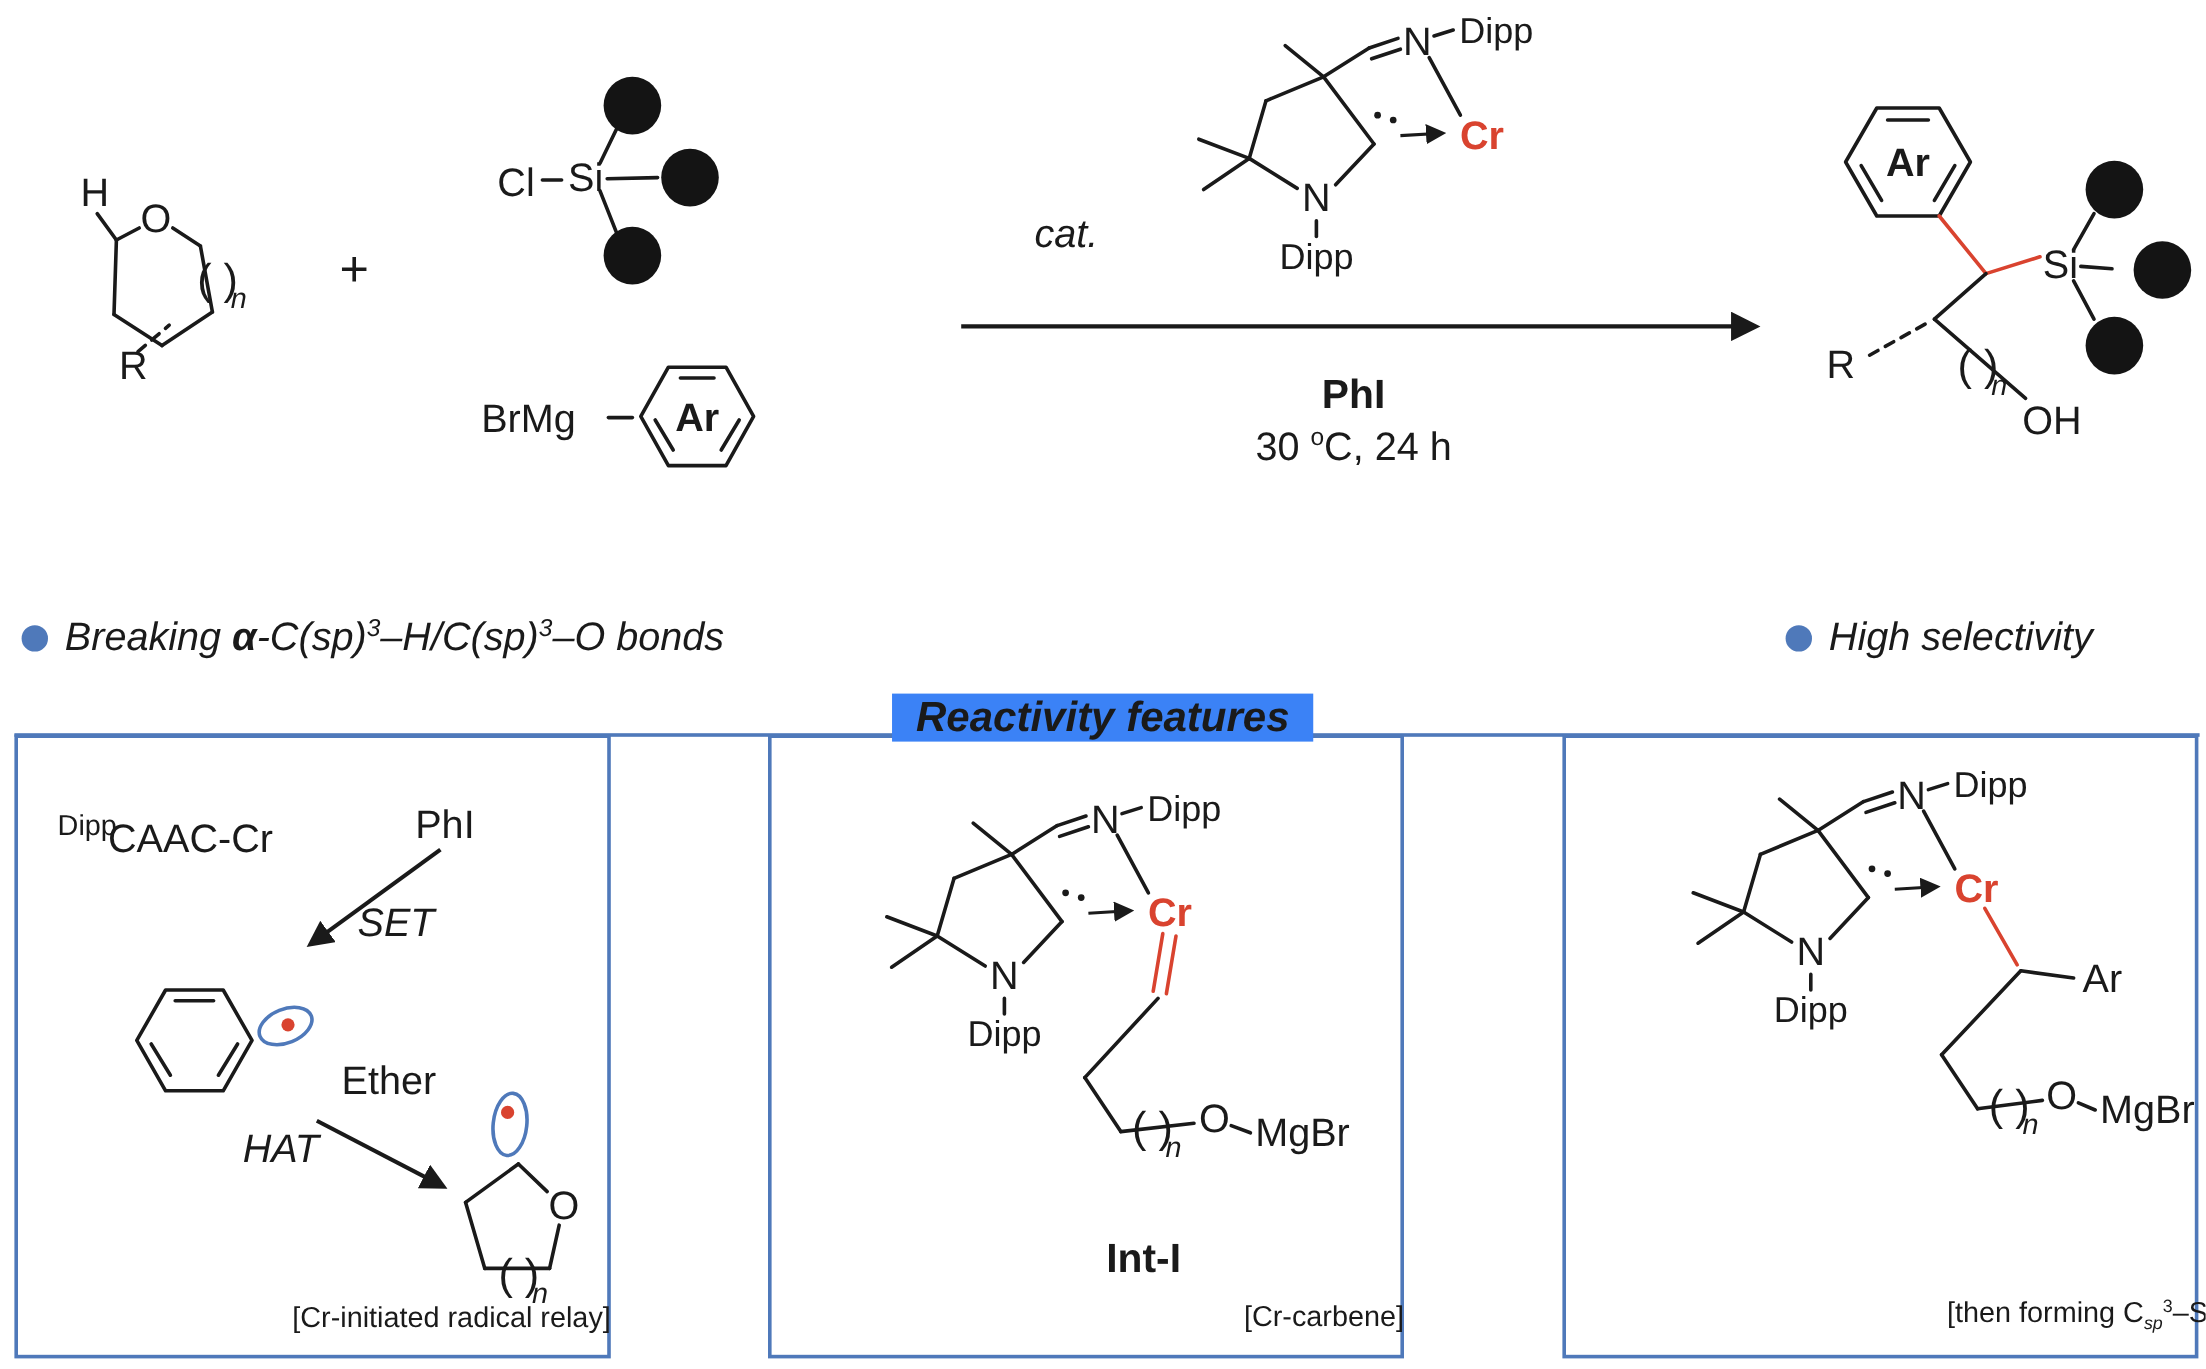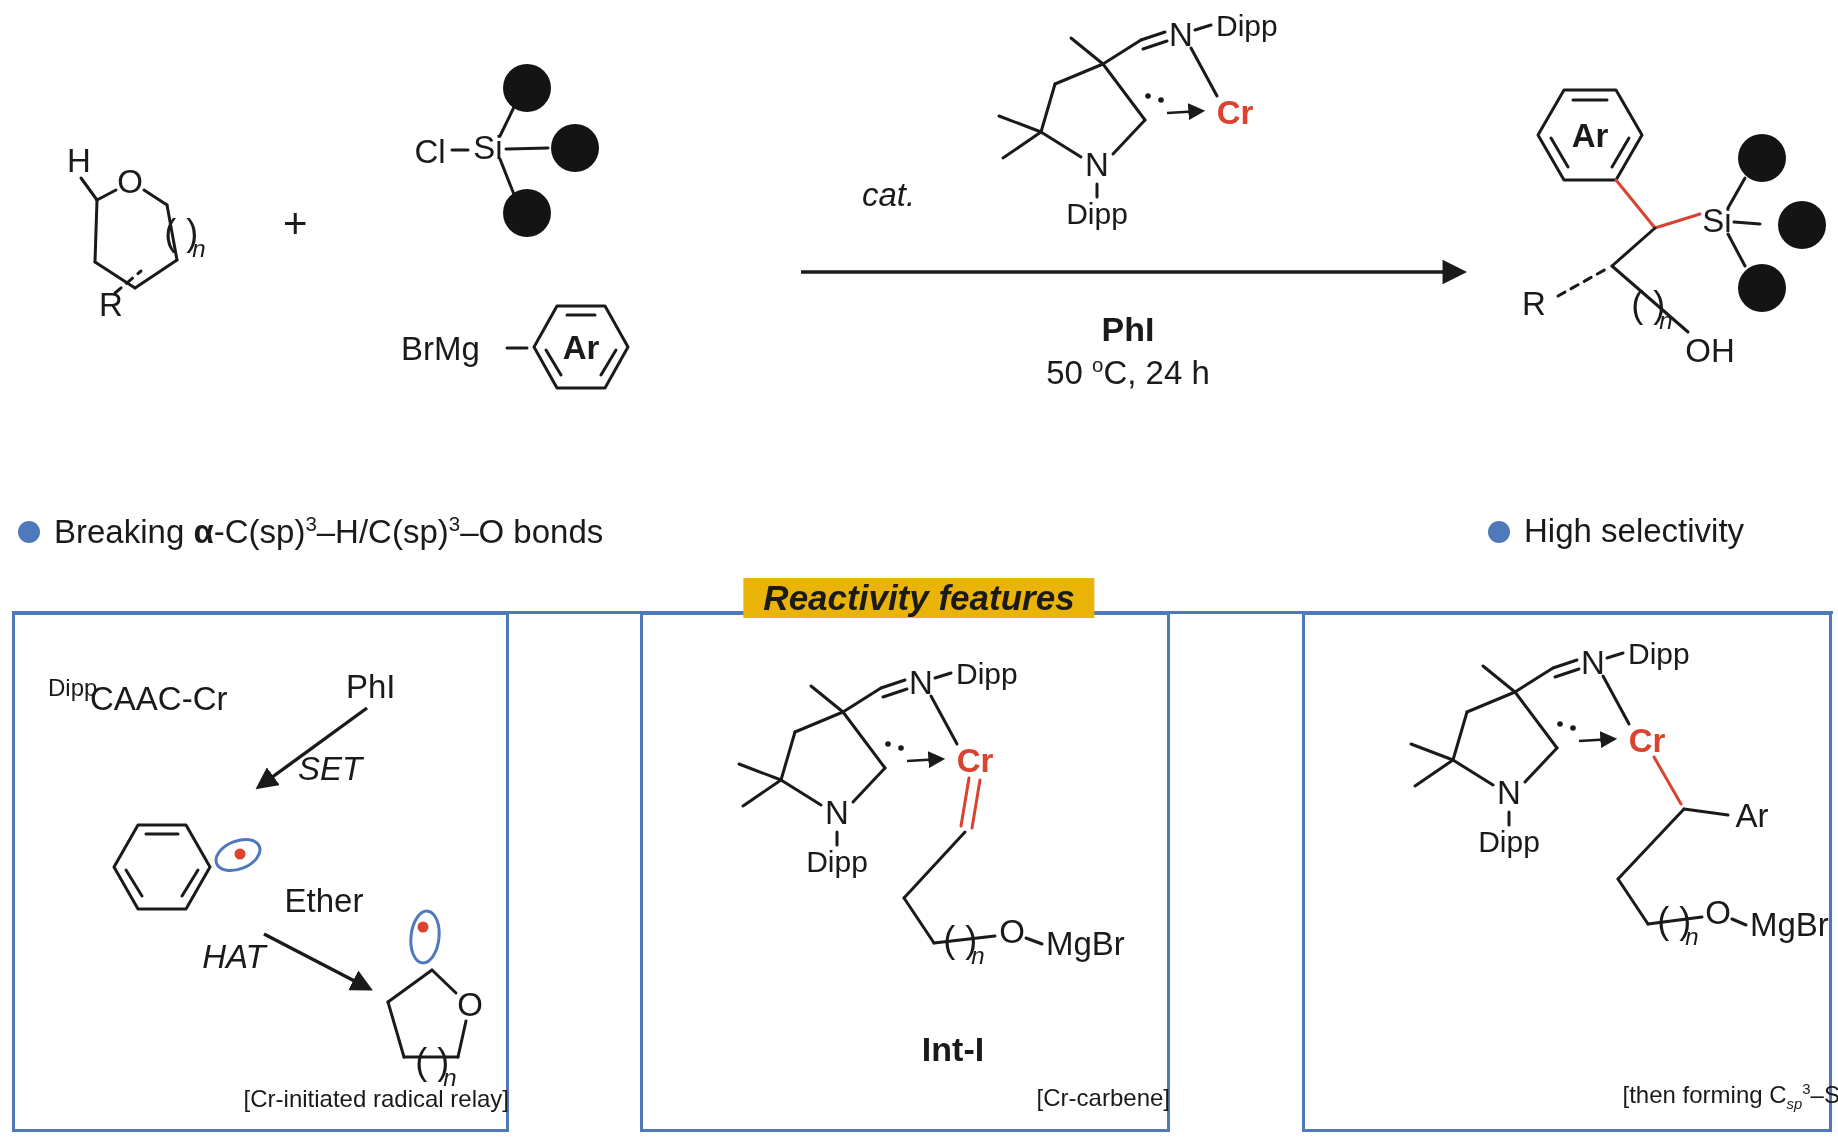--- a/index.html
+++ b/index.html
@@ -28,24 +28,24 @@
   .rdot{fill:var(--red)}
   .ball{fill:#141414}
   .cdot{fill:var(--ink)}
   .plus{font-size:42px}
   .cat-label{font-style:italic;font-size:33px}
   .cond{text-align:center}
   .cond .phi{font-weight:bold;font-size:34px}
   .cond .temp{font-size:33px;margin-top:4px}
   sup{font-size:0.62em}
   sub{font-size:0.62em}
-  .bullet{display:flex;align-items:flex-start;gap:14px;font-size:33px;white-space:nowrap}
+  .bullet{display:flex;align-items:flex-start;gap:14px;font-size:33px;font-style:italic;white-space:nowrap}
   .bullet .dot{width:22px;height:22px;border-radius:50%;background:var(--blue);margin-top:9px;flex:none}
   .bullet b{font-weight:bold}
-  .sec-title{font-size:35px;font-weight:bold;font-style:italic;background:#eab308;padding:0 20px;z-index:6;white-space:nowrap}
+  .sec-title{font-size:35px;font-weight:bold;font-style:italic;background:#3b82f6;padding:0 20px;z-index:6;white-space:nowrap}
   .topline{background:var(--blue);height:3px;z-index:1}
   .rbox{border:3px solid var(--blue);z-index:2}
   .box-label{font-weight:bold;font-size:34px;text-align:center;z-index:3}
   .box-caption{font-size:24px;text-align:right;z-index:3}
   .box-caption sub{font-style:italic}
 </style>
 </head>
 <body>
 
 <div class="canvas">
@@ -136,21 +136,21 @@
       <text class="atom" x="36" y="-74" text-anchor="middle">N</text>
       <text class="dipp" x="71" y="-84">Dipp</text>
       <text class="atom atom-red" x="90" y="4" text-anchor="middle">Cr</text>
       <text class="atom" x="-48" y="56" text-anchor="middle">N</text>
       <text class="dipp" x="-48" y="104" text-anchor="middle">Dipp</text>
     </g>
   </svg>
 
   <div class="abs cond" style="left:978px;top:310px;width:300px">
     <div class="phi">PhI</div>
-    <div class="temp"><span>50 </span><sup>o</sup><span>C, 24 h</span></div>
+    <div class="temp"><span>30 </span><sup>o</sup><span>C, 24 h</span></div>
   </div>
 
   <svg class="layer" style="left:1470px;top:70px" width="368" height="330" viewBox="0 0 368 330">
     <path class="ring" d="M172 65 L146 110 L94 110 L68 65 L94 20 L146 20 Z"></path>
     <g>
       <line class="bond" x1="159" y1="68" x2="142" y2="97"></line>
       <line class="bond" x1="98" y1="97" x2="81" y2="68"></line>
       <line class="bond" x1="103" y1="30" x2="137" y2="30"></line>
     </g>
     <text class="atom atom-b" x="120" y="77" text-anchor="middle">Ar</text>

